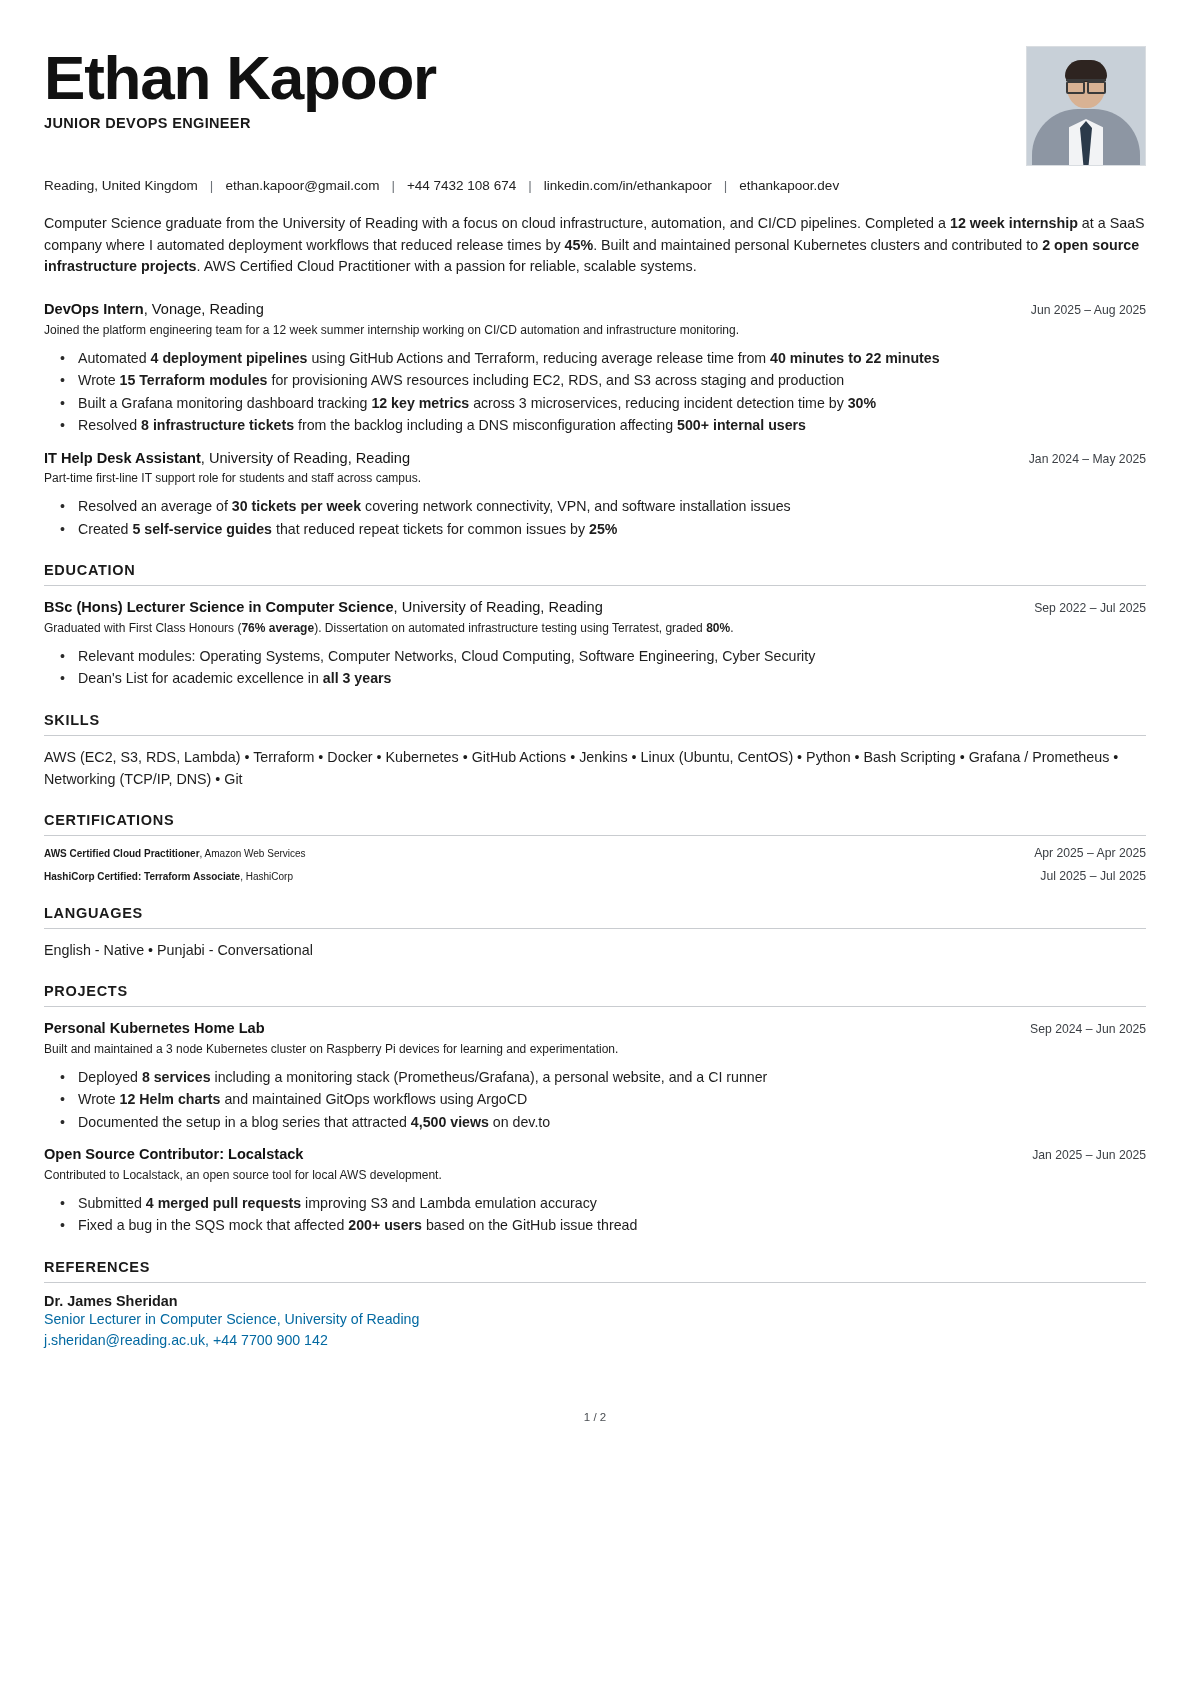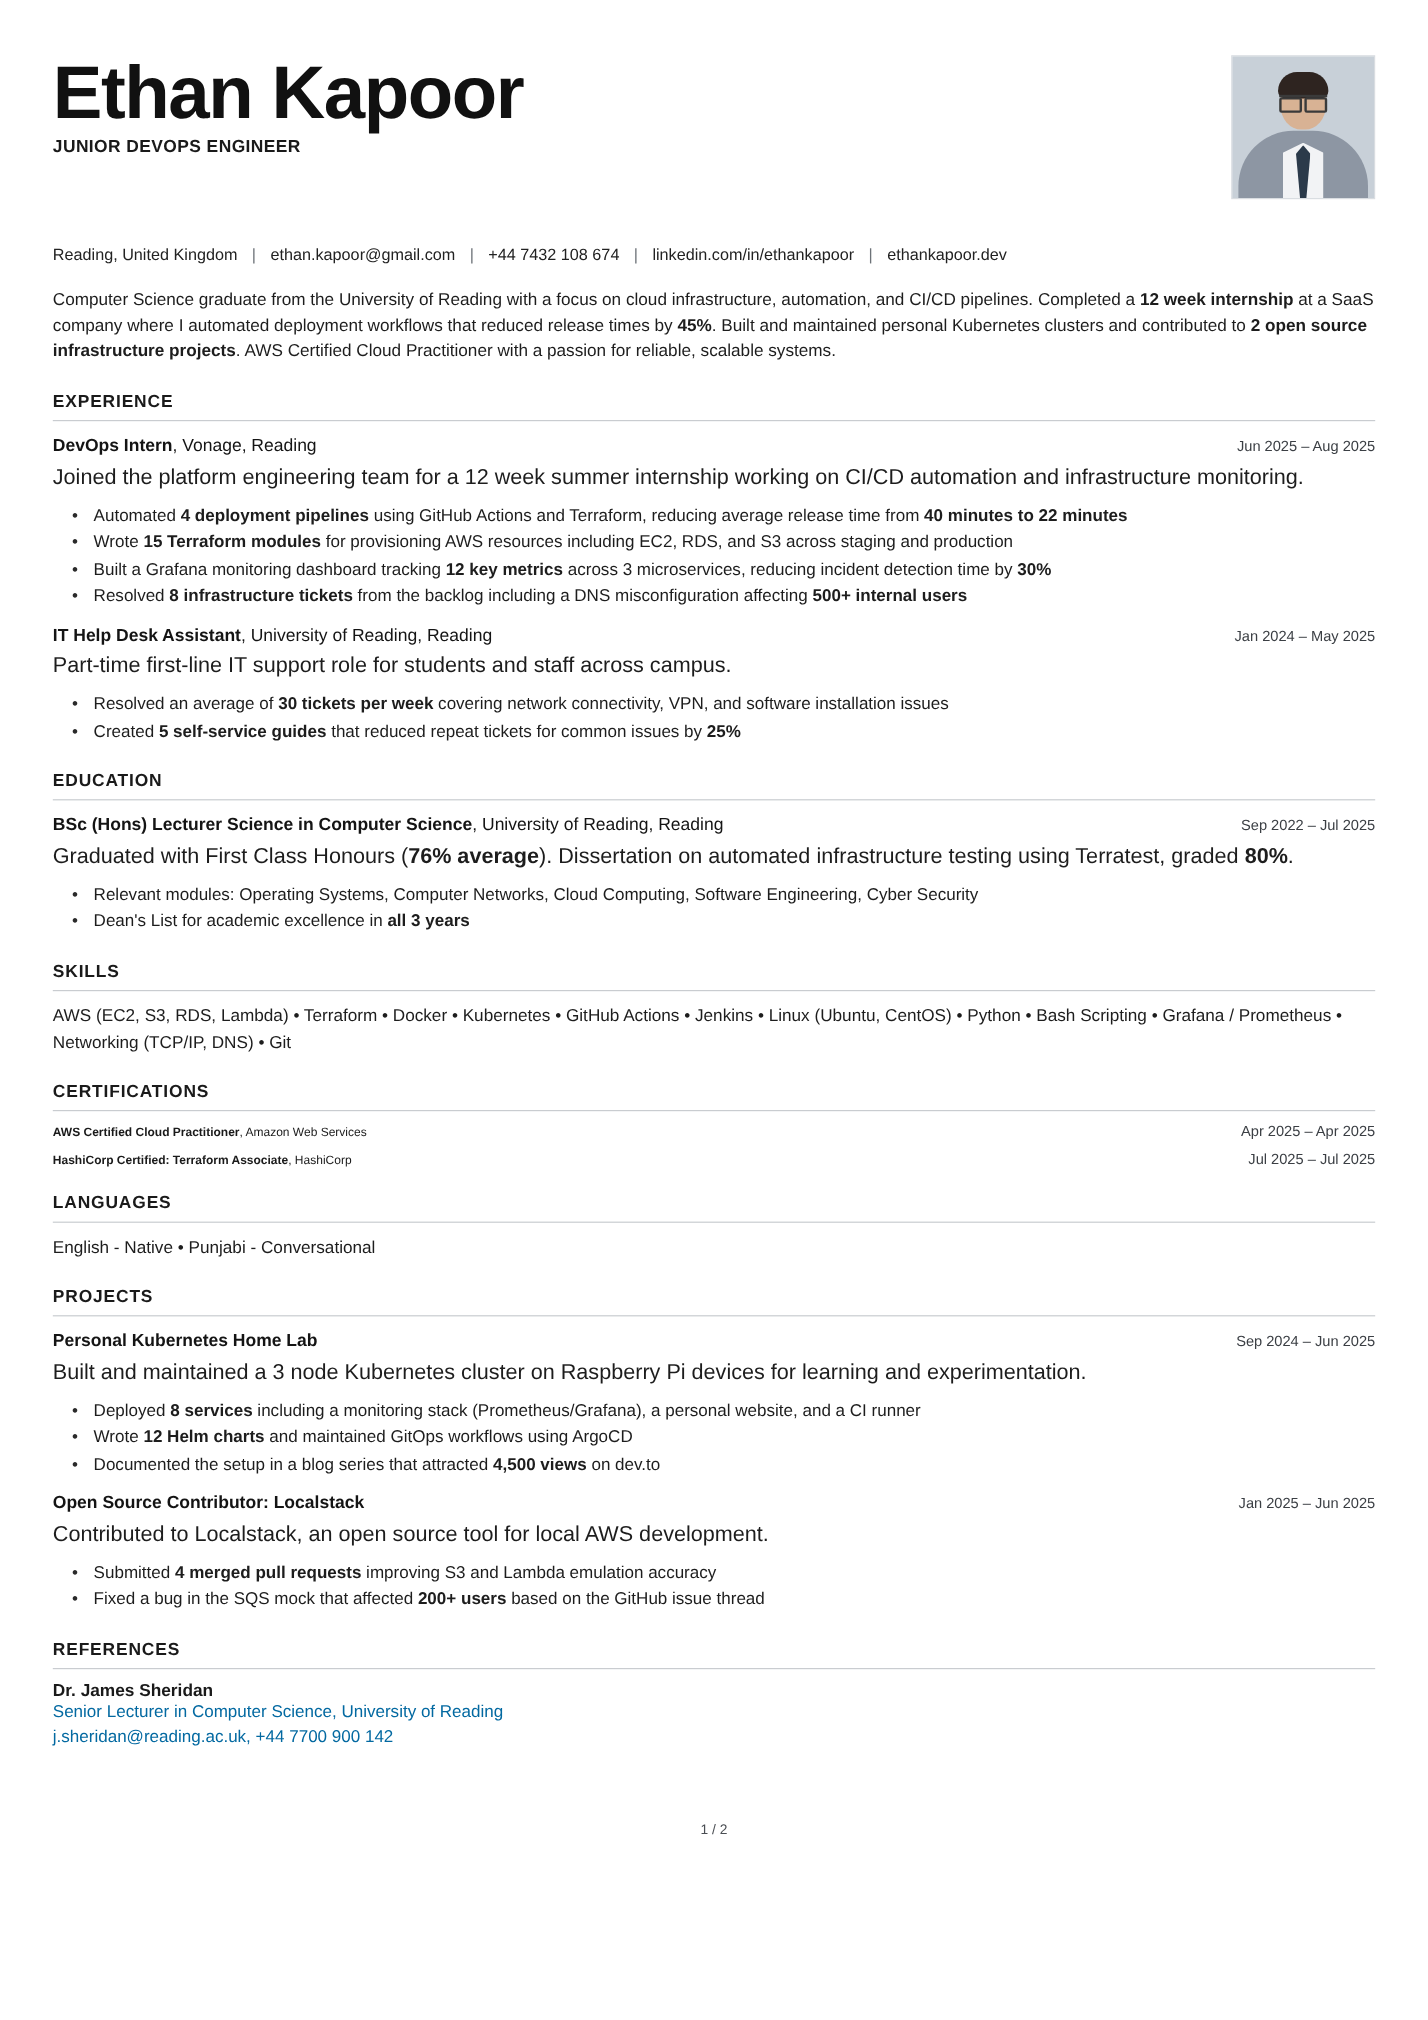--- a/index.html
+++ b/index.html
@@ -100,21 +100,21 @@
   .photo .tie {
     position: absolute;
     left: 50%; bottom: 0;
     width: 12px; height: 44px;
     margin-left: -6px;
     background: #2b3a4a;
     clip-path: polygon(50% 0, 100% 16%, 72% 100%, 28% 100%, 0 16%);
   }
   
   .contact {
-    margin-top: 39px;
+    margin-top: 12px;
     font-size: 13.5px;
     color: #222;
     display: flex;
     flex-wrap: wrap;
     align-items: center;
   }
   .contact .sep { margin: 0 12px; color: #6d7278; }
   
   .summary {
     margin-top: 20px;
@@ -148,21 +148,21 @@
     line-height: 1.35;
   }
   .entry-title b { font-weight: 700; }
   .entry-date {
     font-size: 12.2px;
     color: #3b3f44;
     white-space: nowrap;
     padding-left: 18px;
   }
   .entry-desc {
-    font-size: 18px;
+    font-size: 12px;
     line-height: 1.5;
     color: #1d1d1d;
     margin-top: 1px;
   }
   ul.bullets {
     margin: 8px 0 0 0;
     padding-left: 32px;
     list-style: none;
   }
   ul.bullets li {
@@ -235,21 +235,20 @@
     <span>linkedin.com/in/ethankapoor</span>
     <span class="sep">|</span>
     <span>ethankapoor.dev</span>
   </div>
 
   <p class="summary">
     <span>Computer Science graduate from the University of Reading with a focus on cloud infrastructure, automation, and CI/CD pipelines. Completed a </span><b>12 week internship</b><span> at a SaaS company where I automated deployment workflows that reduced release times by </span><b>45%</b><span>. Built and maintained personal Kubernetes clusters and contributed to </span><b>2 open source infrastructure projects</b><span>. AWS Certified Cloud Practitioner with a passion for reliable, scalable systems.</span>
   </p>
 
   <div class="section">
-    <div class="section-title">EXPERIENCE</div>
 
     <div class="entry">
       <div class="entry-head">
         <div class="entry-title">
           <b>DevOps Intern</b><span>, Vonage, Reading</span>
         </div>
         <div class="entry-date">Jun 2025 – Aug 2025</div>
       </div>
       <div class="entry-desc">Joined the platform engineering team for a 12 week summer internship working on CI/CD automation and infrastructure monitoring.</div>
       <ul class="bullets">

